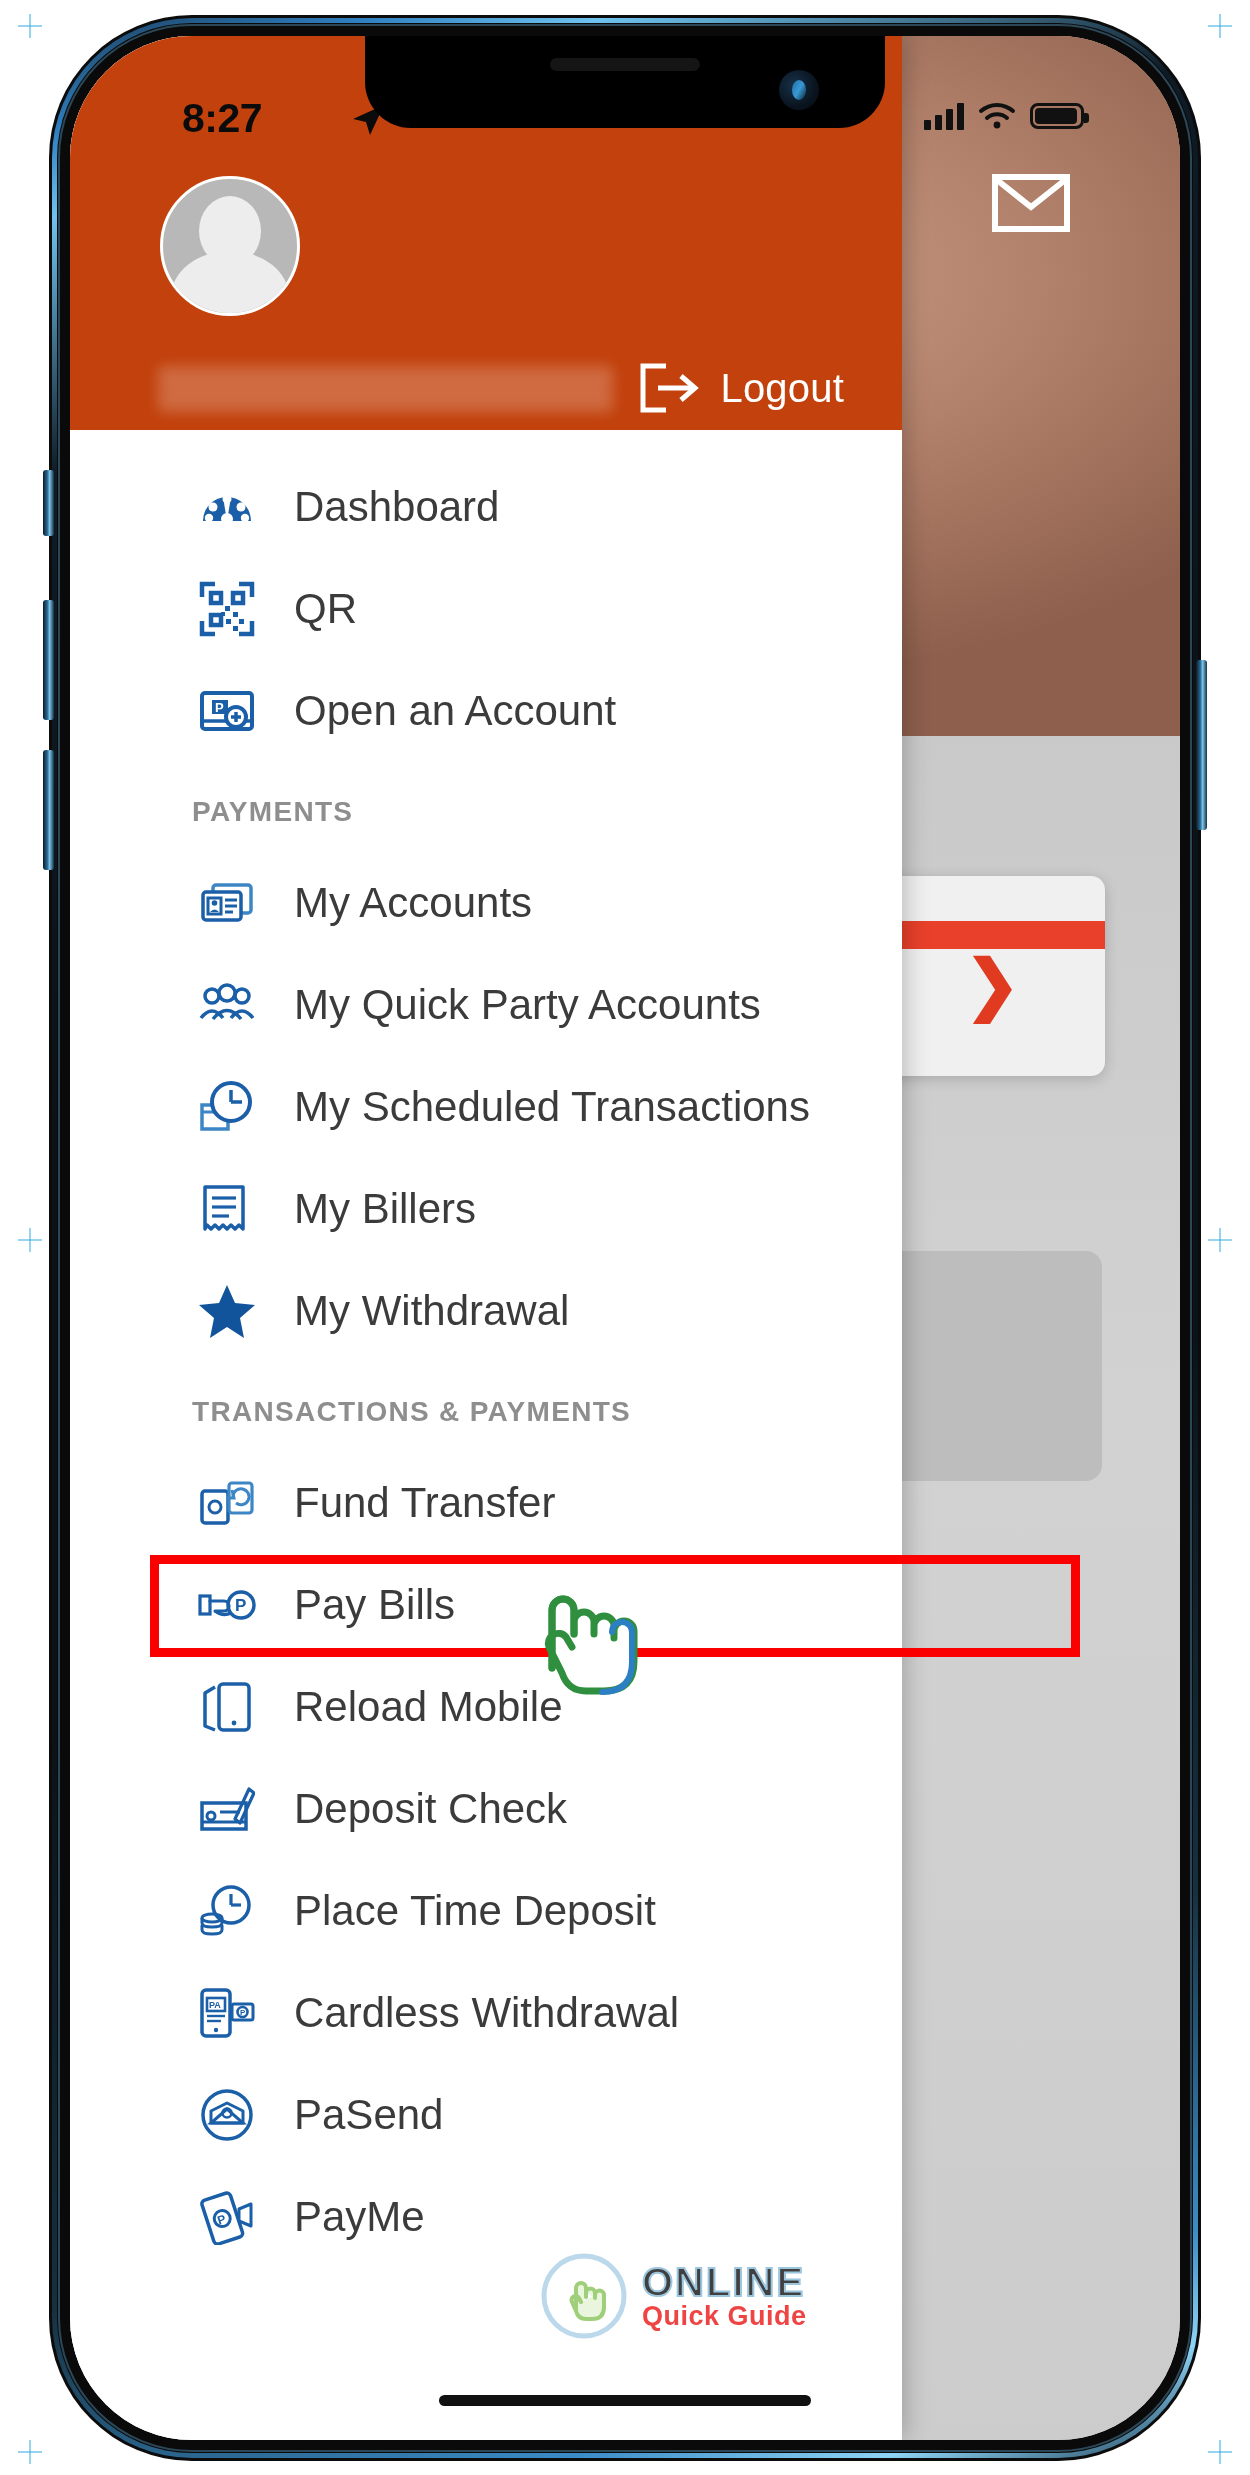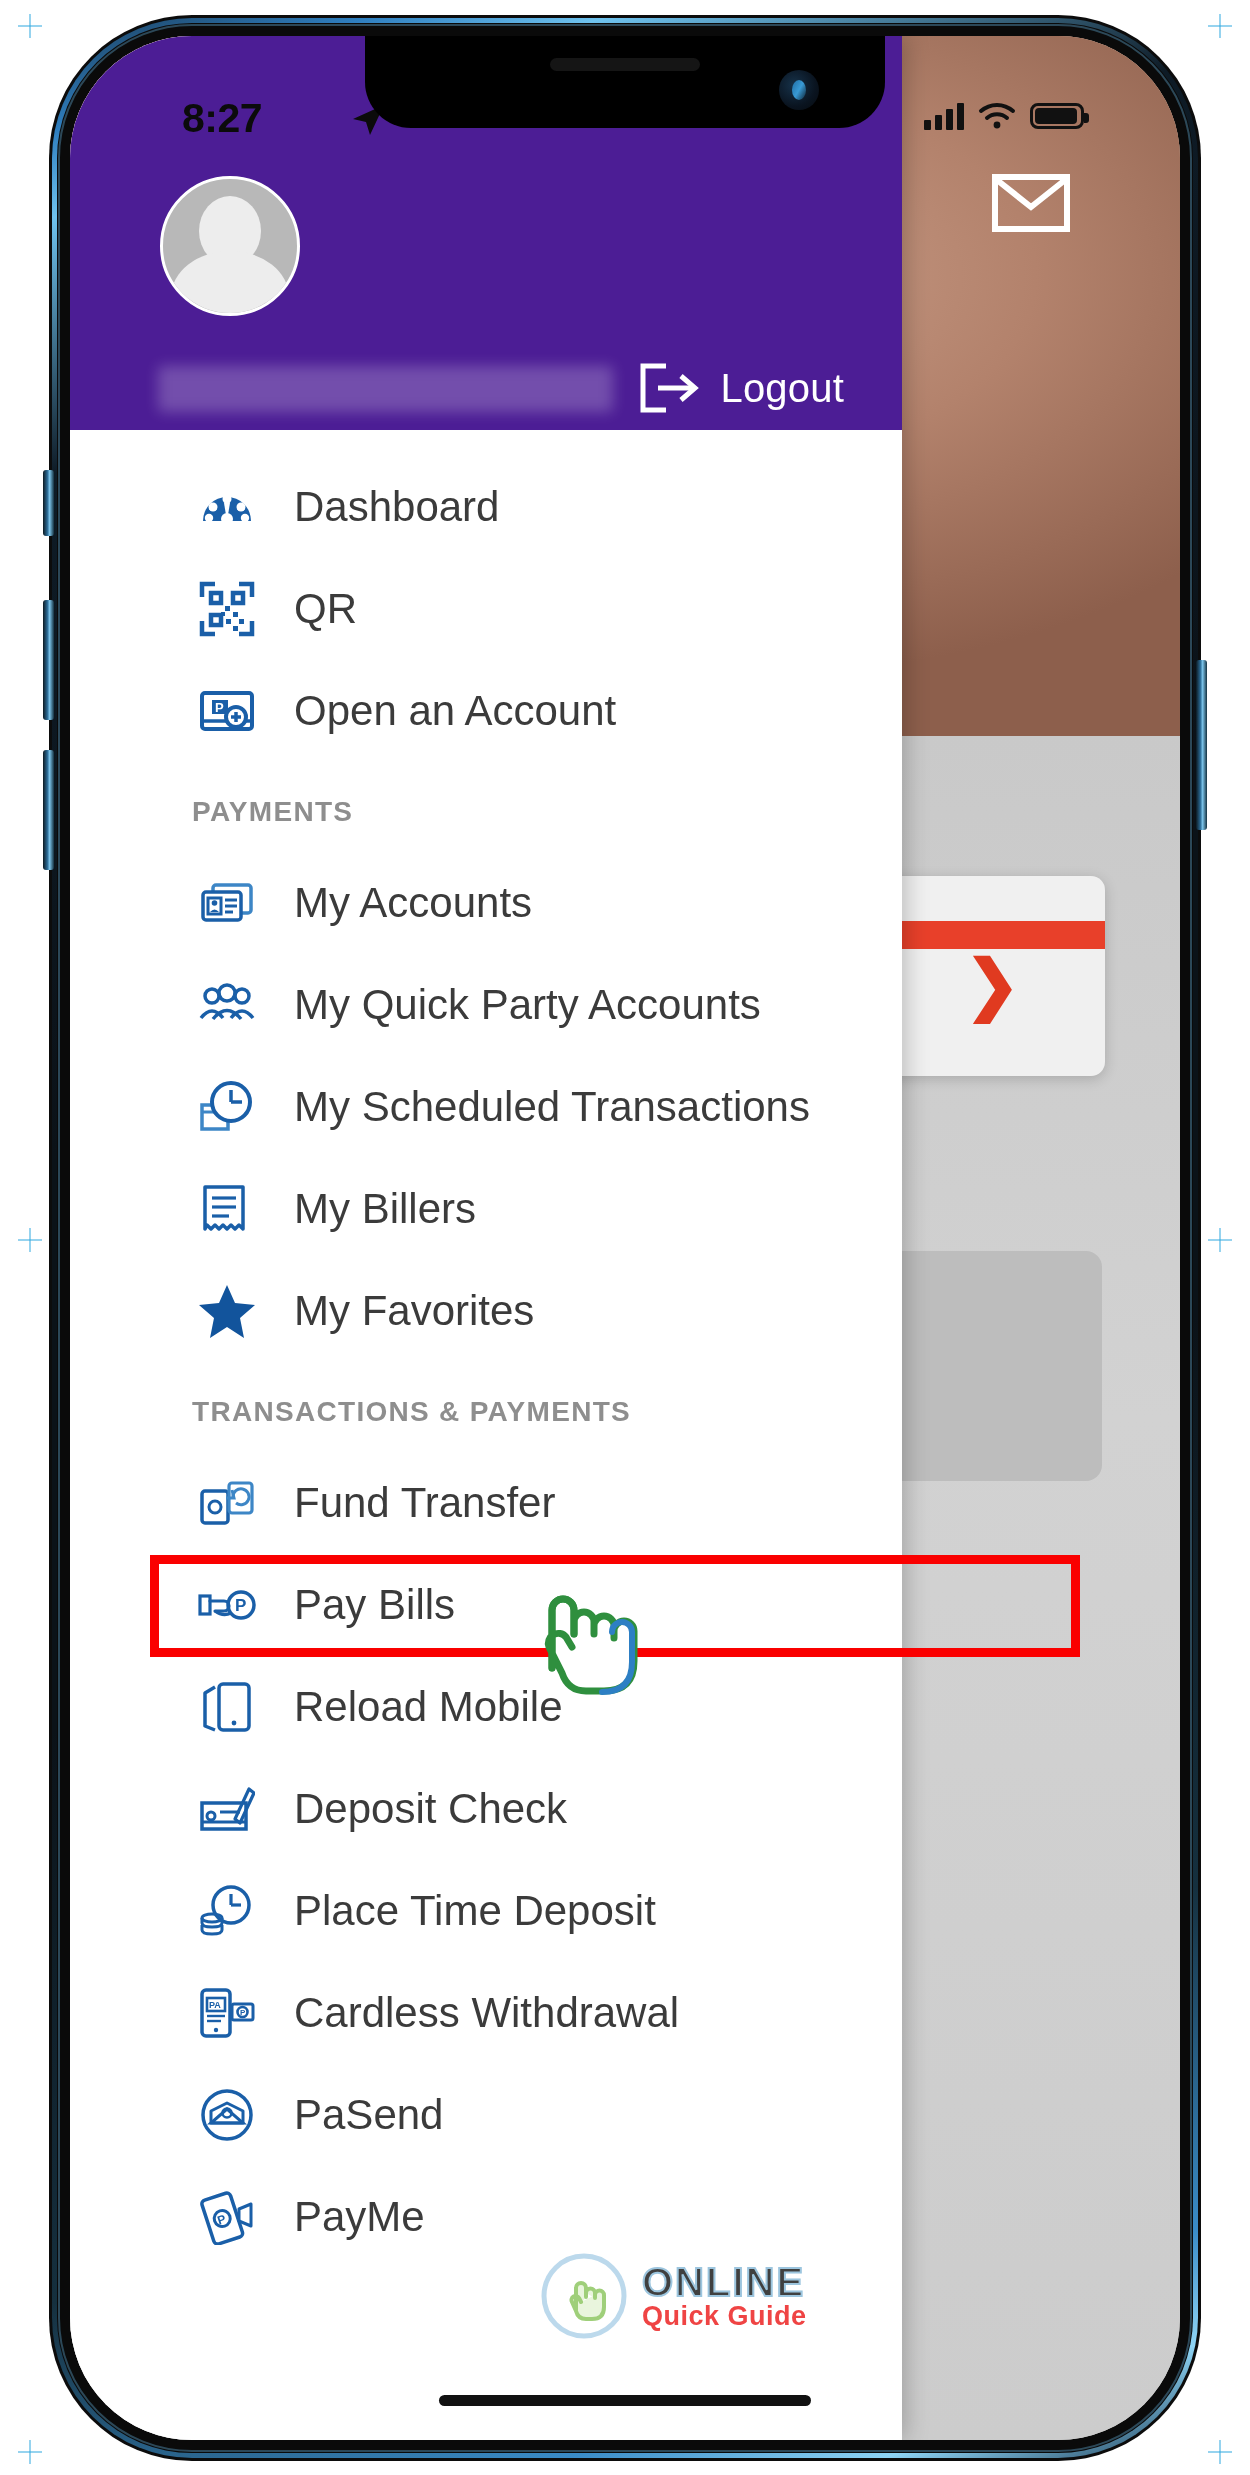--- a/index.html
+++ b/index.html
@@ -201,21 +201,21 @@
     position: absolute; left: 0; top: 0;
     width: 832px; height: 100%;
     background: #ffffff;
     z-index: 30;
     box-shadow: 4px 0 22px rgba(0,0,0,.22);
     overflow: hidden;
   }
   .drawer-header {
     position: relative;
     height: 394px;
-    background: #4c1d95;
+    background: #c2410c;
     padding: 0;
   }
   .avatar {
     position: absolute; left: 90px; top: 140px;
     width: 140px; height: 140px; border-radius: 50%;
     background: #b8b8b8;
     overflow: hidden;
     border: 3px solid #ffffff;
   }
   .avatar .head {
@@ -504,21 +504,21 @@
           </span>
           <span class="menu-label">My Billers</span>
         </div>
 
         <div class="menu-item">
           <span class="menu-icon">
             <svg width="58" height="58" viewBox="0 0 58 58">
               <path d="M29 3 L37 21 L57 23 L42 36 L46 56 L29 45 L12 56 L16 36 L1 23 L21 21 Z" fill="#12549c"></path>
             </svg>
           </span>
-          <span class="menu-label">My Favorites</span>
+          <span class="menu-label">My Withdrawal</span>
         </div>
 
         <div class="section-title">TRANSACTIONS &amp; PAYMENTS</div>
 
         <div class="menu-item">
           <span class="menu-icon">
             <svg width="56" height="56" viewBox="0 0 56 56">
               <rect x="3" y="16" width="26" height="32" rx="3" fill="none" stroke="#1a5fa8" stroke-width="3.5"></rect>
               <circle cx="16" cy="32" r="6" fill="none" stroke="#1a5fa8" stroke-width="3"></circle>
               <rect x="30" y="8" width="23" height="30" rx="3" fill="none" stroke="#3d86c6" stroke-width="3.2"></rect>

